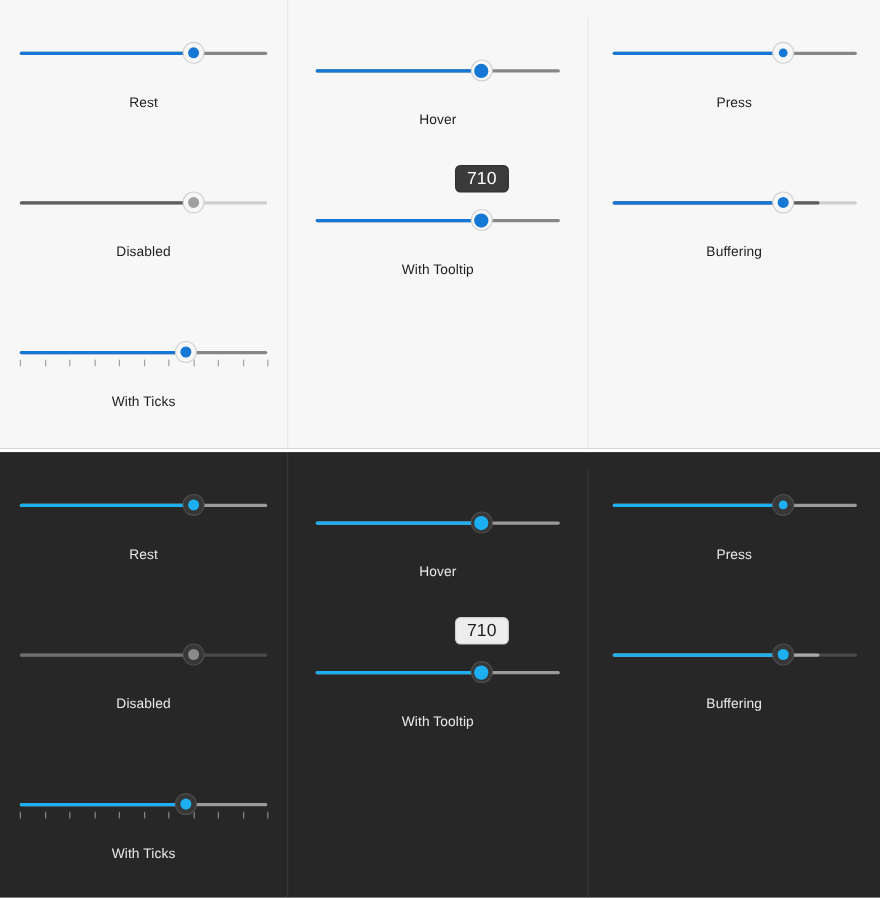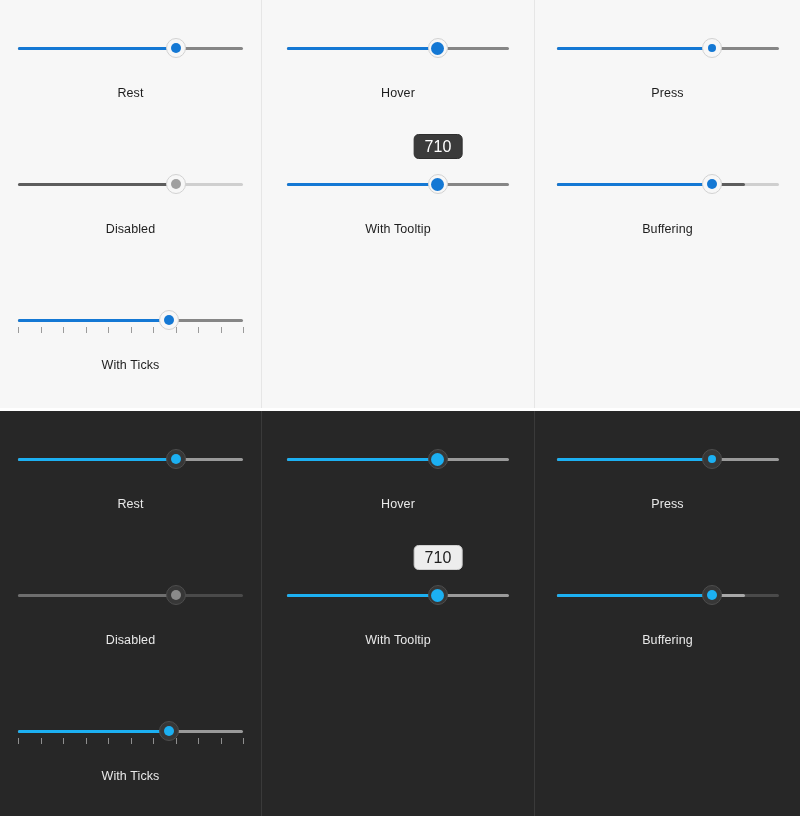--- a/index.html
+++ b/index.html
@@ -11,21 +11,21 @@
   }
   .board{width:800px;height:816px;display:flex;flex-direction:column;}
 
   .theme{display:flex;width:800px;position:relative;}
   .theme.light{height:408px;background:#f7f7f7;}
   .theme.dark{height:408px;background:#272727;}
   .theme.dark{border-top:3px solid #ffffff;box-sizing:border-box;}
 
   .col{position:relative;box-sizing:border-box;}
   .col.c1{width:262px;}
-  .col.c2{width:273px;}
+  .col.c2{width:273px;margin-top:16px;}
   .col.c3{width:265px;}
   .theme.light .col.c1,.theme.light .col.c2{border-right:1px solid #e6e6e6;}
   .theme.dark  .col.c1,.theme.dark  .col.c2{border-right:1px solid #3a3a3a;}
 
   .cell{position:relative;height:136px;width:100%;box-sizing:border-box;
         display:flex;flex-direction:column;align-items:center;justify-content:center;}
 
   .slider{position:relative;width:225px;height:24px;display:flex;align-items:center;}
   .col.c2 .slider,.col.c3 .slider{width:222px;}
 

